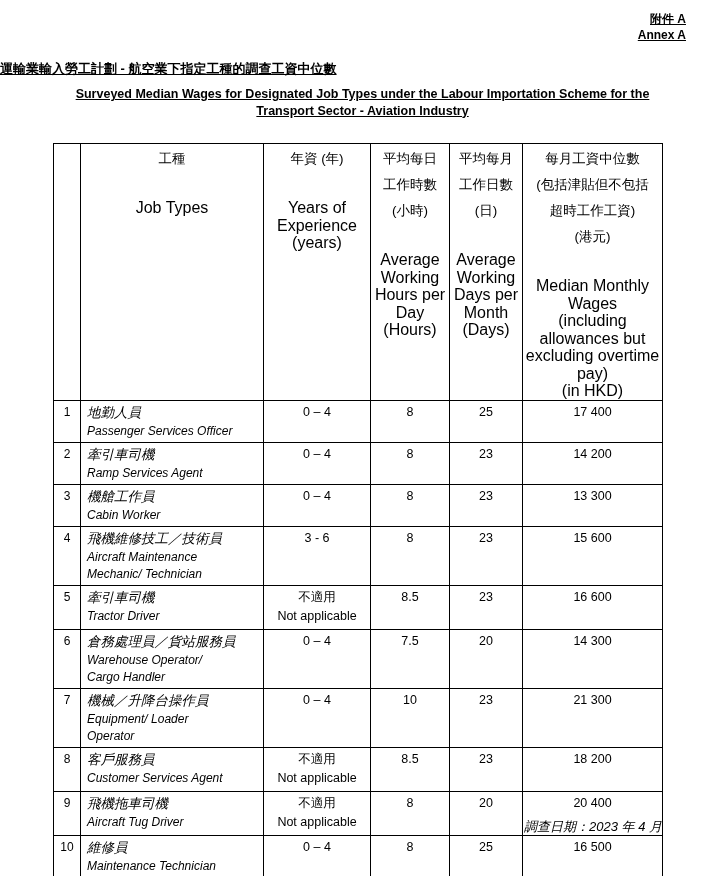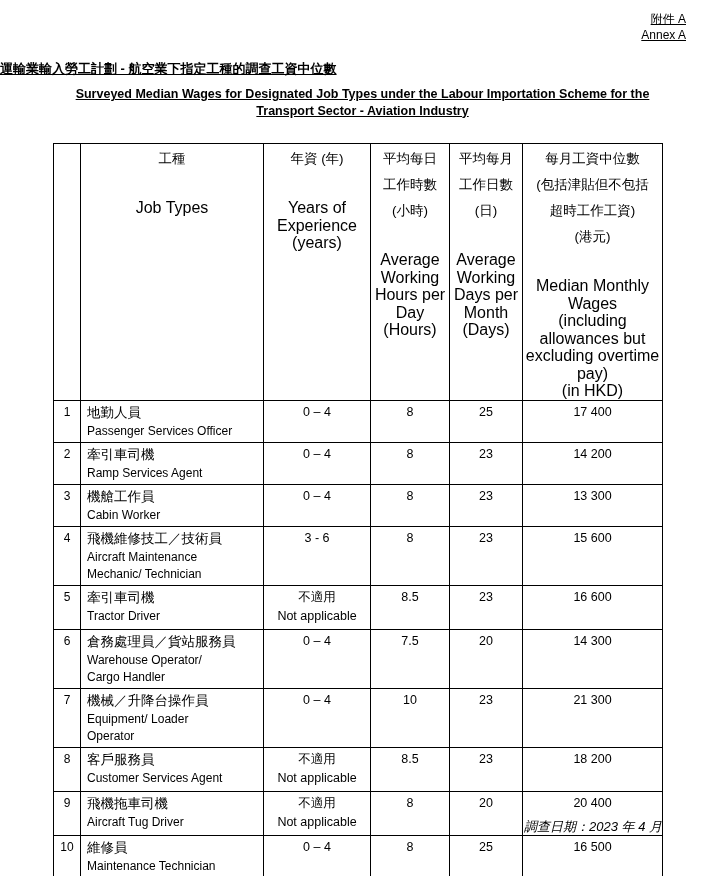--- a/index.html
+++ b/index.html
@@ -2,21 +2,21 @@
 <html><head>
 <meta charset="utf-8">
 <style>
   html,body{margin:0;padding:0;}
   body{
     width:725px;height:876px;background:#ffffff;color:#000;
     font-family:"Liberation Sans", sans-serif;position:relative;overflow:hidden;
   }
   .annex{
     position:absolute;top:11px;right:39px;text-align:right;
-    font-size:12px;line-height:16px;
+    font-size:12px;line-height:16px;font-weight:bold;
   }
   .annex div{text-decoration:underline;}
   .title-zh{
     position:absolute;top:60px;left:0;width:725px;text-align:left;
     font-weight:bold;font-size:13px;text-decoration:underline;
   }
   .title-en{
     position:absolute;top:86px;left:52px;width:621px;text-align:center;
     font-weight:bold;font-size:12.5px;line-height:16.5px;text-decoration:underline;
   }
@@ -26,21 +26,21 @@
   }
   table.wages th, table.wages td{
     border:1px solid #000;vertical-align:top;font-weight:normal;
     overflow:hidden;
   }
   tr.header-row{height:209px;}
   th{padding:2px 1px 0 1px;text-align:center;}
   .h-zh{font-size:13.5px;line-height:26px;white-space:pre-line;}
   .h-en{font-size:16px;line-height:17.5px;white-space:pre-line;margin-top:27px;}
   td.no-cell{text-align:center;font-size:12px;line-height:19px;padding-top:2px;}
-  td.job-cell{padding:2px 2px 2px 6px;}
+  td.job-cell{padding:2px 2px 2px 6px;font-style:italic;}
   .job-zh{font-size:13.5px;line-height:20px;}
   .job-en{font-size:12px;line-height:17px;white-space:pre-line;}
   td.num-cell{
     text-align:center;font-size:12.5px;line-height:19.5px;
     padding-top:2px;padding-bottom:2px;white-space:pre-line;
   }
   .footer{
     position:absolute;top:815px;left:0;width:662px;text-align:right;
     font-style:italic;
   }

